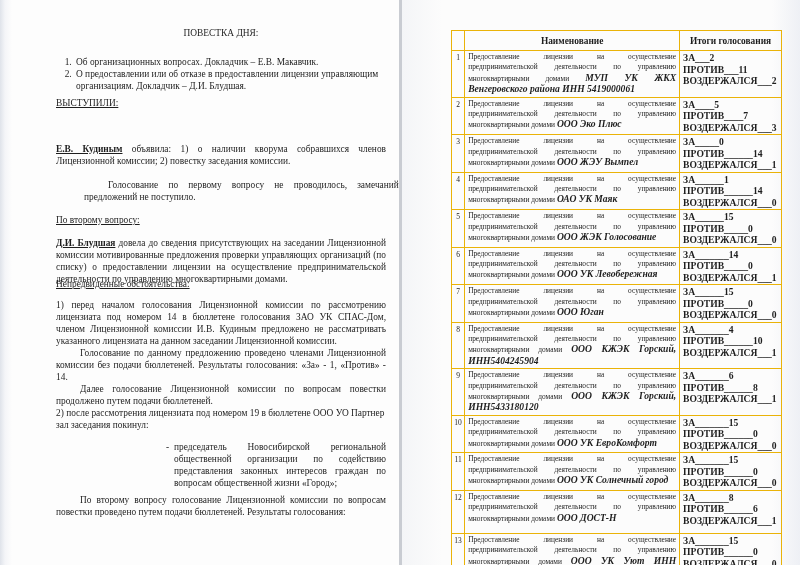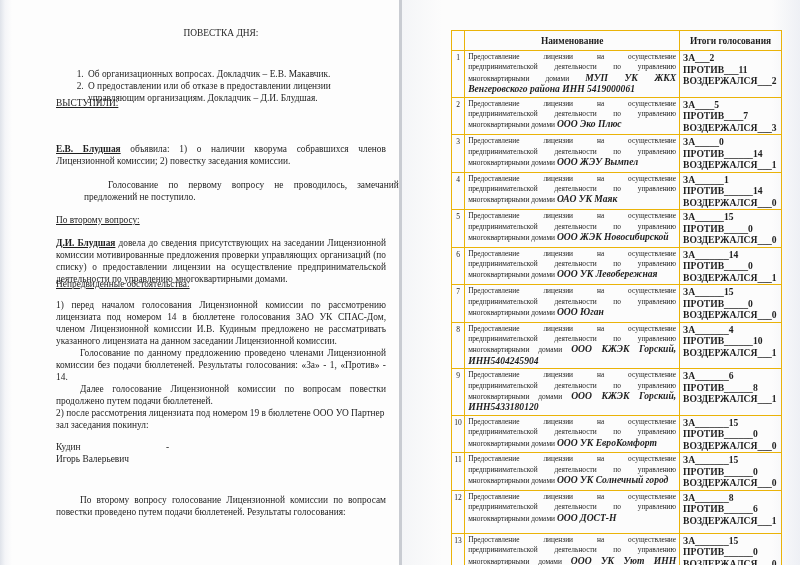--- a/index.html
+++ b/index.html
@@ -8,21 +8,21 @@
   .page { position:absolute; top:0; height:565px; background:#fdfdfd; }
   #left-page { left:0; width:400px; background:linear-gradient(90deg,#dfe3ea 0,#f4f5f8 5px,#fdfdfd 12px,#fdfdfd 100%); }
   #right-page { left:402px; width:398px; background:linear-gradient(90deg,#f4f5f7 0,#fcfcfc 40px,#fcfcfc 370px,#eef0f5 398px); }
   .divider { position:absolute; left:399px; top:0; width:3px; height:565px; background:#c9ccd2; }
   .lp { position:absolute; left:56px; width:330px; font-size:9.4px; line-height:12px; }
   .just { text-align:justify; text-align-last:left; }
   .u { text-decoration:underline; }
   .b { font-weight:bold; }
   .indent { text-indent:24px; }
   .center { text-align:center; }
-  ol.agenda { margin:16px; padding-left:30px; }
+  ol.agenda { margin:4px; padding-left:30px; }
   ol.agenda li { padding-left:2px; }
   .kudin-name { position:absolute; left:56px; width:140px; font-size:9.4px; line-height:12px; }
   .kudin-dash { position:absolute; left:166px; font-size:9.4px; line-height:12px; }
   .kudin-desc { position:absolute; left:174px; width:212px; font-size:9.4px; line-height:12px; }
 
   table.votes { position:absolute; left:451px; top:30px; width:331px; border-collapse:collapse;
                 font-family:"Liberation Serif","DejaVu Serif",serif; }
   table.votes td, table.votes th { border:1px solid #eab308; vertical-align:top; padding:1px 3px; }
   table.votes th { font-size:9.4px; font-weight:bold; height:17px; vertical-align:middle; text-align:center; }
   td.num { width:10px; font-size:7.5px; text-align:center; padding:2px 1px !important; }
@@ -38,41 +38,38 @@
 
   <div class="lp" style="top:52px; left:40px; width:350px;">
     <ol class="agenda">
       <li>Об организационных вопросах.     Докладчик – Е.В. Макавчик.</li>
       <li>О  предоставлении или об отказе в предоставлении лицензии управляющим организациям.     Докладчик – Д.И. Блудшая.</li>
     </ol>
   </div>
 
   <div class="lp u" style="top:97px;">ВЫСТУПИЛИ:</div>
 
-  <div class="lp just" style="top:143px;"><span class="b u">Е.В. Блудшая</span><span> объявила: 1) о наличии кворума собравшихся членов Лицензионной комиссии; 2) повестку заседания комиссии.</span></div>
+  <div class="lp just" style="top:143px;"><span class="b u">Е.В. Кудиным</span><span> объявила: 1) о наличии кворума собравшихся членов Лицензионной комиссии; 2) повестку заседания комиссии.</span></div>
 
   <div class="lp just indent" style="top:179px;margin-left:28px;">Голосование по первому вопросу не проводилось, замечаний и предложений не поступило.</div>
 
   <div class="lp u" style="top:214px;">По второму вопросу:</div>
 
   <div class="lp just" style="top:237px;"><span class="b u">Д.И. Блудшая</span><span> довела до сведения присутствующих на заседании Лицензионной комиссии мотивированные предложения  проверки управляющих организаций (по списку) о предоставлении лицензии на осуществление предпринимательской деятельности по управлению многоквартирными домами.</span></div>
 
   <div class="lp u" style="top:278px;">Непредвиденные обстоятельства:</div>
 
   <div class="lp just" style="top:299px;">1) перед началом голосования Лицензионной комиссии по рассмотрению лицензиата под номером 14 в бюллетене голосования ЗАО УК СПАС-Дом, членом Лицензионной комиссии И.В. Кудиным предложено не рассматривать указанного лицензиата на данном заседании Лицензионной комиссии.</div>
   <div class="lp just indent" style="top:347px;">Голосование по данному предложению проведено членами Лицензионной комиссии без подачи бюллетеней. Результаты голосования: «За» - 1, «Против» - 14.</div>
   <div class="lp just indent" style="top:383px;">Далее голосование Лицензионной комиссии по вопросам повестки продолжено путем подачи бюллетеней.</div>
 
   <div class="lp" style="top:407px;">2) после рассмотрения лицензиата под номером 19 в бюллетене ООО УО Партнер зал заседания покинул:</div>
 
-  <div class="kudin-name" style="top:441px;">
-    <div>Кудин</div>
-    <div>Игорь Валерьевич</div>
-  </div>
   <div class="kudin-dash" style="top:441px;">-</div>
+  <div class="kudin-desc just" style="top:441px;">председатель Новосибирской региональной общественной организации по содействию представления законных интересов граждан по вопросам общественной жизни «Город»;</div>
 
   <div class="lp just indent" style="top:494px;">По второму вопросу голосование Лицензионной комиссии по вопросам повестки проведено путем подачи бюллетеней. Результаты голосования:</div>
 </div>
 
 <div class="divider"></div>
 
 <div class="page" id="right-page"></div>
 
 <table class="votes">
   <thead>
@@ -114,21 +111,21 @@
         <td class="num">4</td>
         <td class="desc"><span>Предоставление лицензии на осуществление предпринимательской деятельности по управлению многоквартирными домами </span><span class="org">ОАО УК Маяк</span></td>
         <td class="res">
           <div><span>ЗА</span><span>______</span><span>1</span></div>
           <div><span>ПРОТИВ</span><span>______</span><span>14</span></div>
           <div><span>ВОЗДЕРЖАЛСЯ</span><span>___</span><span>0</span></div>
         </td>
       </tr>
       <tr style="height: 32px;">
         <td class="num">5</td>
-        <td class="desc"><span>Предоставление лицензии на осуществление предпринимательской деятельности по управлению многоквартирными домами </span><span class="org">ООО ЖЭК Новосибирской</span></td>
+        <td class="desc"><span>Предоставление лицензии на осуществление предпринимательской деятельности по управлению многоквартирными домами </span><span class="org">ООО ЖЭК Голосование</span></td>
         <td class="res">
           <div><span>ЗА</span><span>______</span><span>15</span></div>
           <div><span>ПРОТИВ</span><span>_____</span><span>0</span></div>
           <div><span>ВОЗДЕРЖАЛСЯ</span><span>___</span><span>0</span></div>
         </td>
       </tr>
       <tr style="height: 33px;">
         <td class="num">6</td>
         <td class="desc"><span>Предоставление лицензии на осуществление предпринимательской деятельности по управлению многоквартирными домами </span><span class="org">ООО УК Левобережная</span></td>
         <td class="res">

